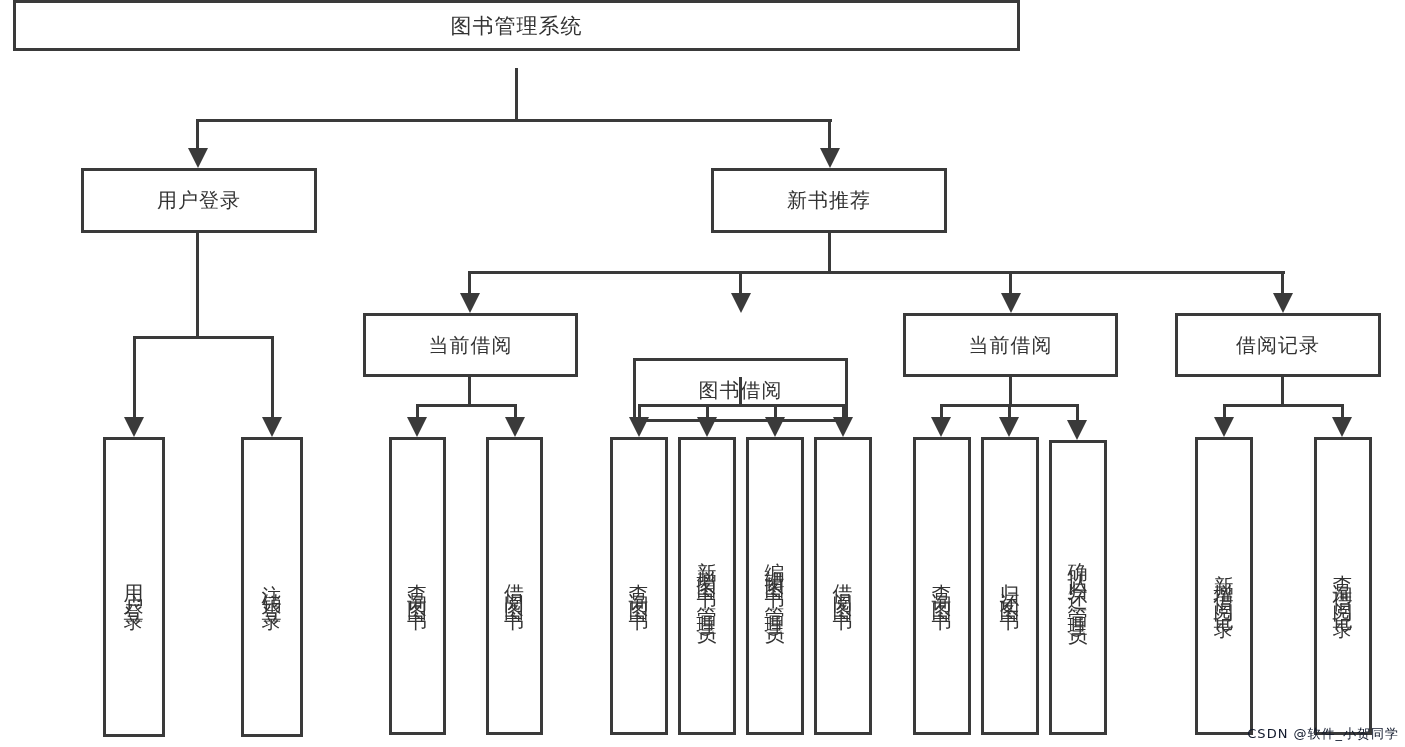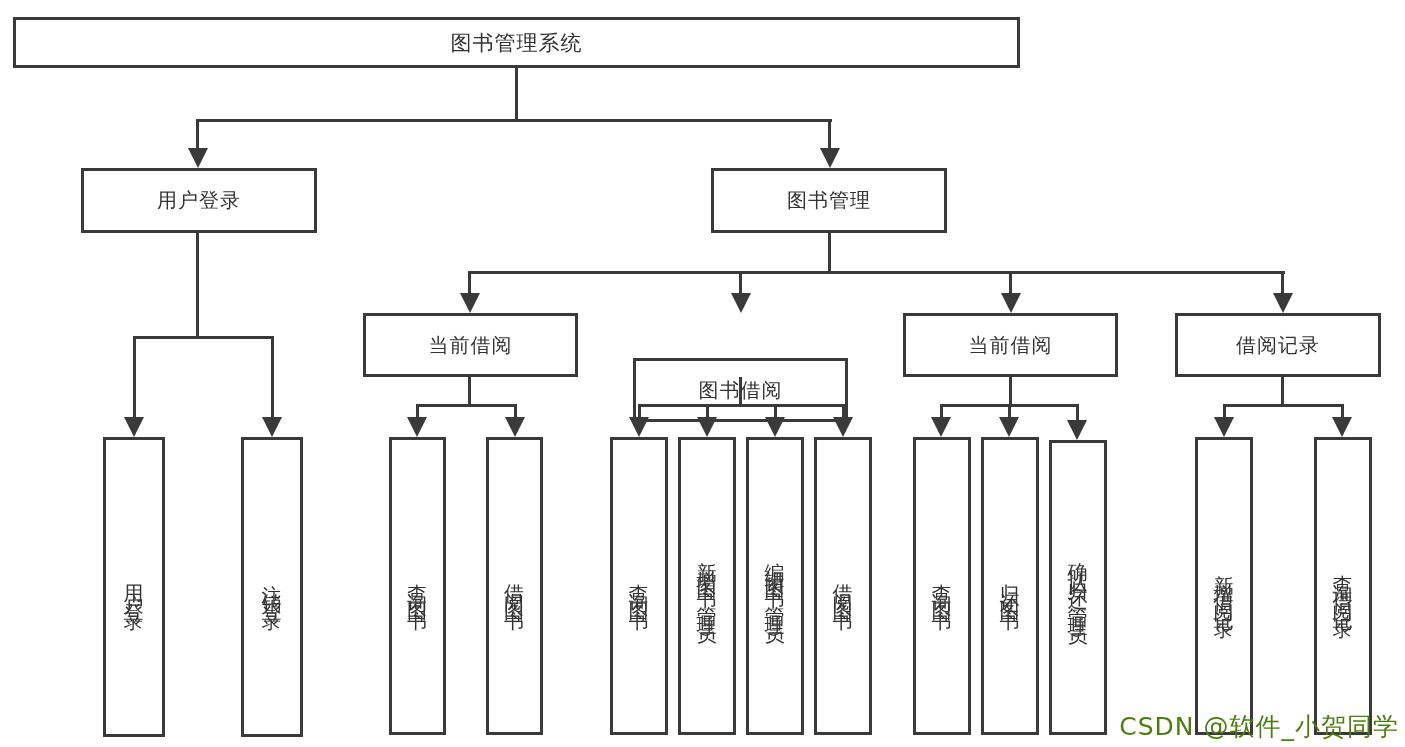--- a/index.html
+++ b/index.html
@@ -35,41 +35,41 @@
   .arrow {
     position: absolute;
     width: 0; height: 0;
     border-left: 10px solid transparent;
     border-right: 10px solid transparent;
     border-top: 20px solid #3a3a3a;
   }
   .watermark {
     position: absolute;
     right: 6px; bottom: 4px;
-    color: #4d7c0f;
-    font-size: 25px;
+    color: #0f172a;
+    font-size: 13px;
     letter-spacing: 1px;
     white-space: nowrap;
   }
 </style>
 </head>
 <body>
 
 <div class="stage">
 
-  <div class="node" style="left:13px; top:17px; width:1007px; height:51px;">
+  <div class="node" style="left:13px; top:0; width:1007px; height:51px;">
     <span class="h-label root-label">图书管理系统</span>
   </div>
 
   <div class="node" style="left:81px; top:168px; width:236px; height:65px;">
     <span class="h-label">用户登录</span>
   </div>
 
   <div class="node" style="left:711px; top:168px; width:236px; height:65px;">
-    <span class="h-label">图书管理</span>
+    <span class="h-label">新书推荐</span>
   </div>
 
   <div class="node" style="left:363px; top:313px; width:215px; height:64px;">
     <span class="h-label">当前借阅</span>
   </div>
 
   <div class="node" style="left:633px; top:313px; width:215px; height:64px;margin-top:45px;">
     <span class="h-label">图书借阅</span>
   </div>
 

